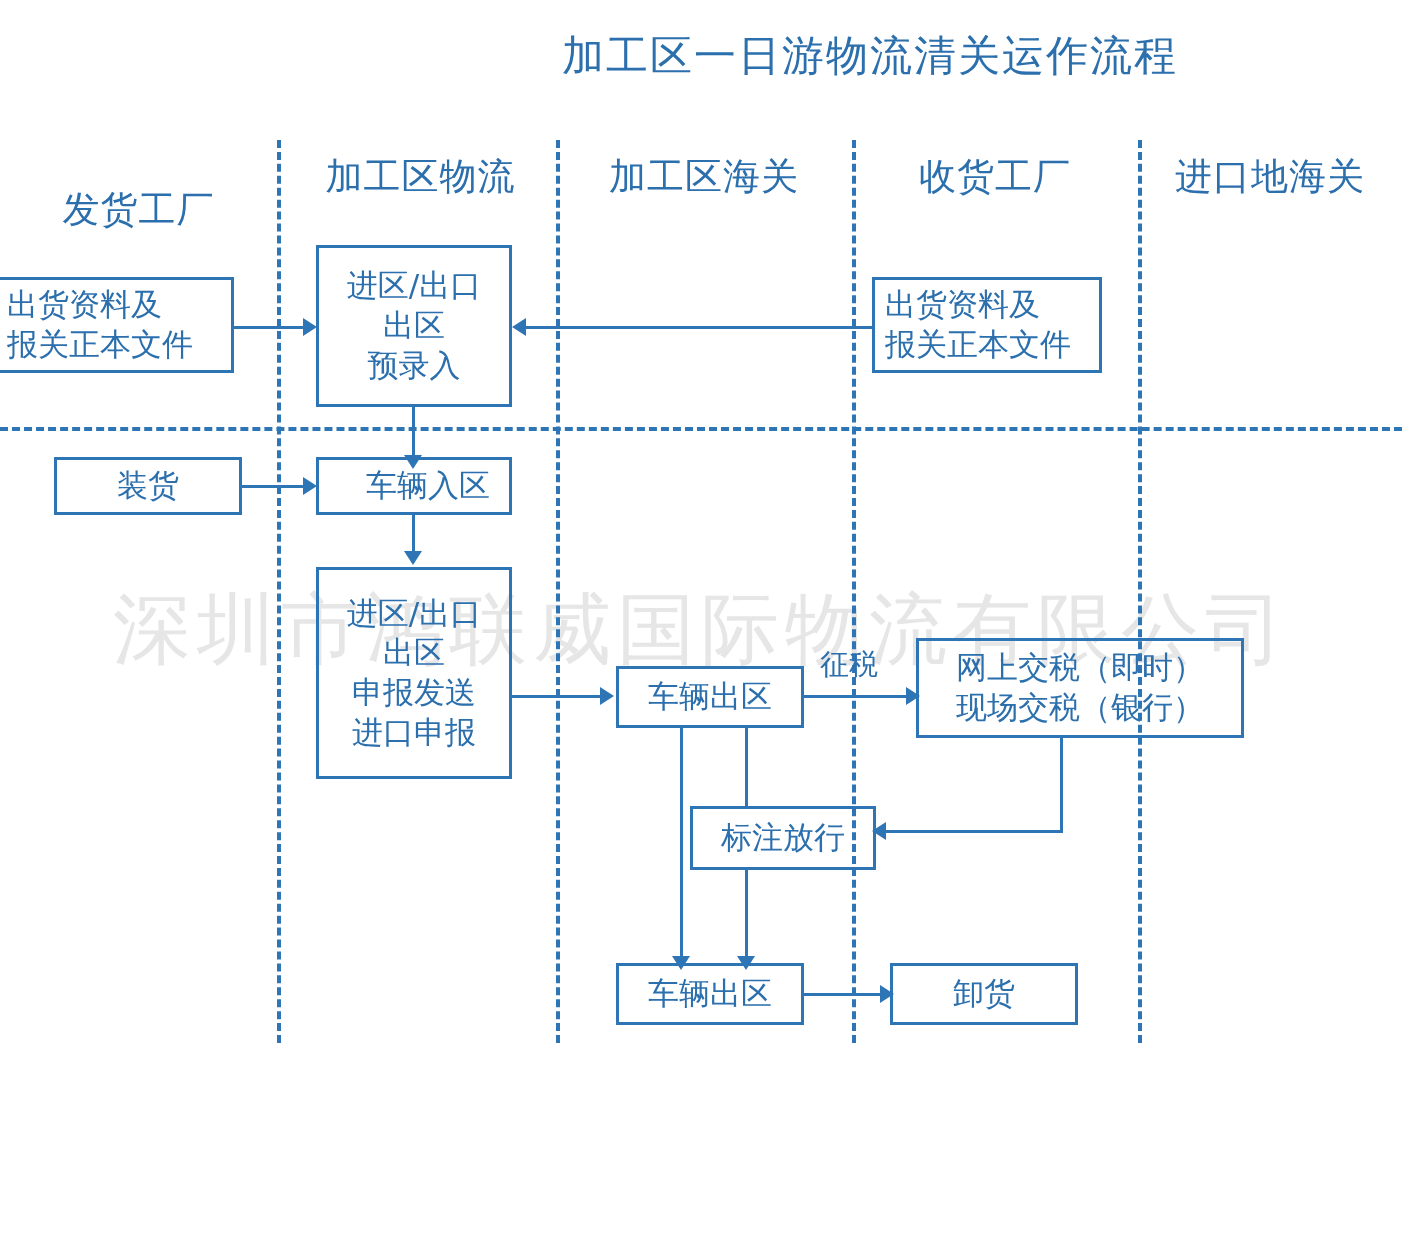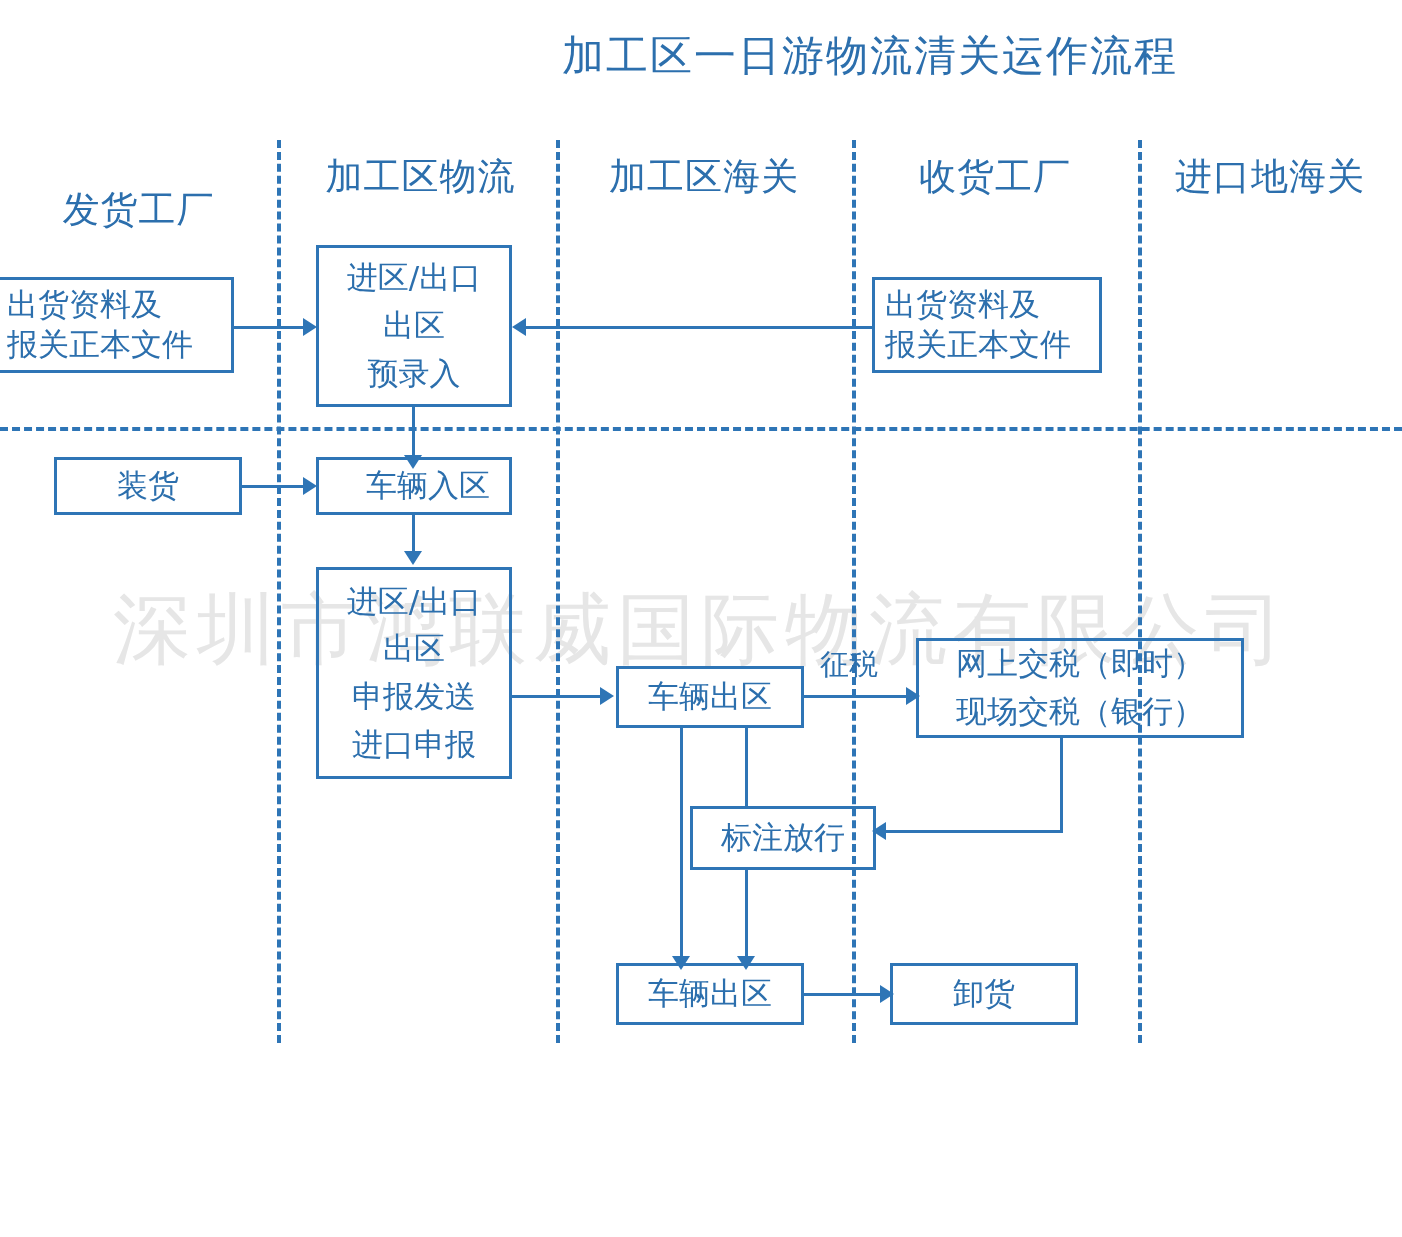--- a/index.html
+++ b/index.html
@@ -66,21 +66,21 @@
     border: 3px solid #2e75b6;
     background: transparent;
     display: flex;
     flex-direction: column;
     justify-content: center;
     color: #2c6fad;
     font-size: 31px;
     line-height: 1.28;
     white-space: nowrap;
   }
-  .box.center { align-items: center; text-align: center; gap: 8px; }
+  .box.center { align-items: center; text-align: center; }
   .box.left   { align-items: flex-start; text-align: left; padding-left: 10px; }
   .box .ln { display: block; }
 
   
   .hline {
     position: absolute;
     height: 0;
     border-top: 3px solid #2e75b6;
   }
   .vline {

